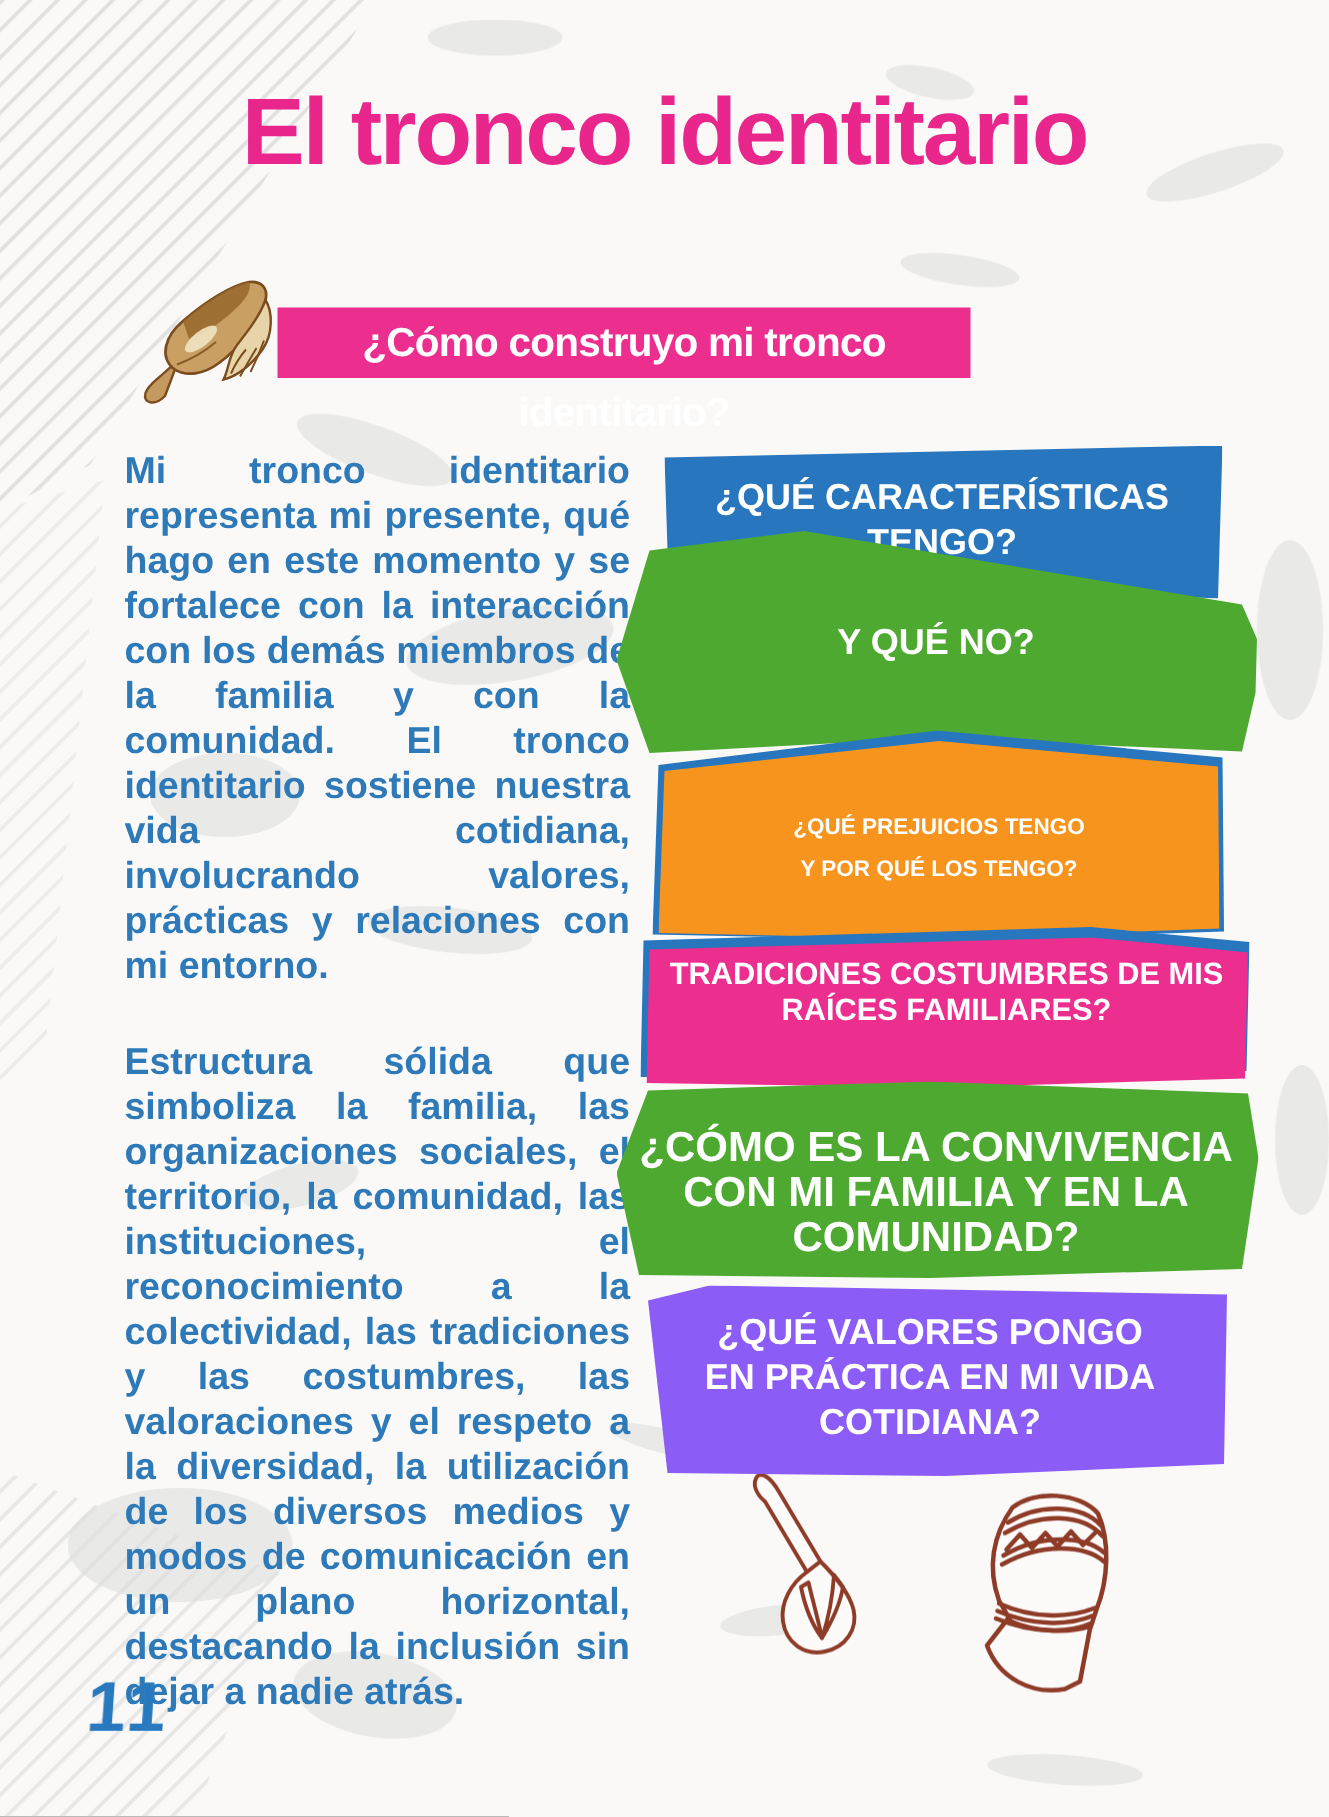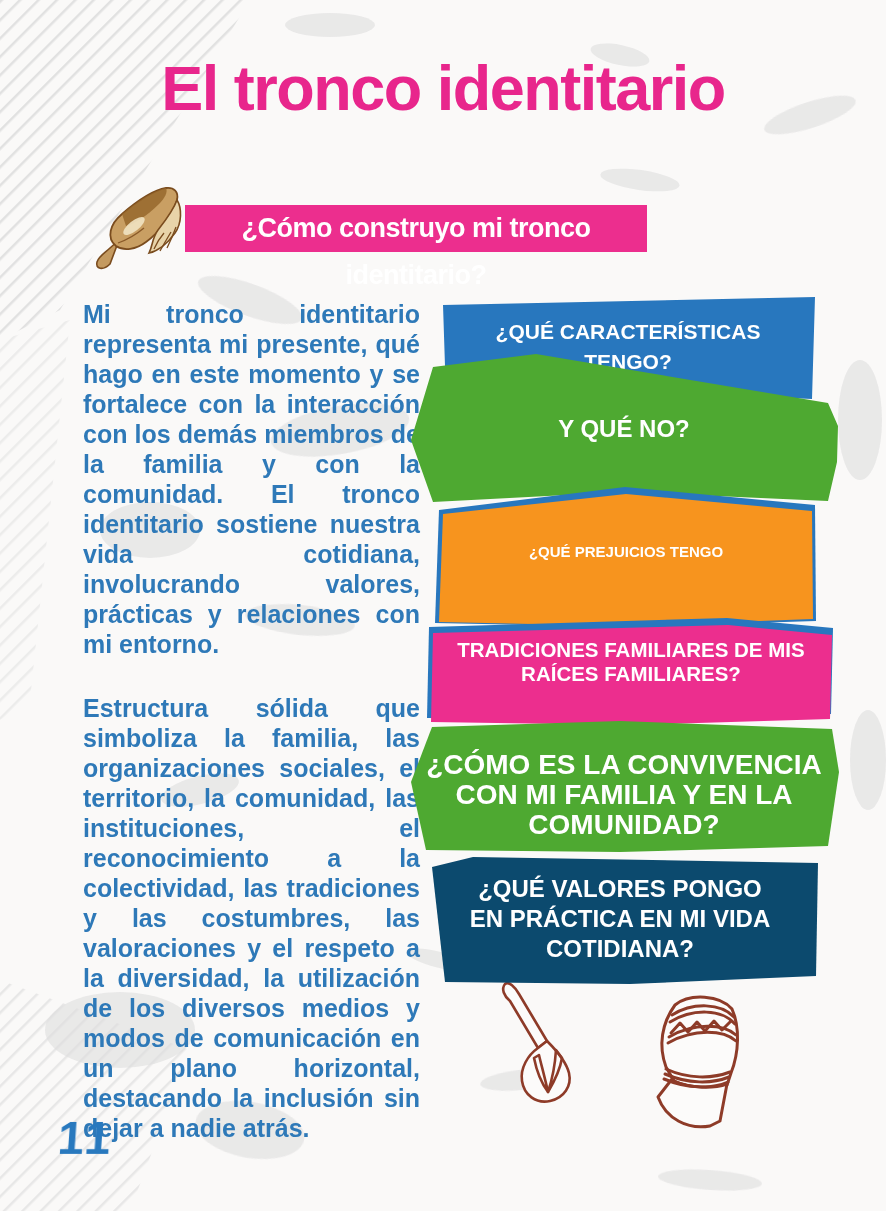--- a/index.html
+++ b/index.html
@@ -31,21 +31,21 @@
   }
   .p1 { top:287px; }
   .p2 { top:681px; }
 
   .card, .edge { position:absolute; }
   .card { color:#fff; font-weight:bold; text-align:center; box-sizing:border-box; }
   .cl { white-space:nowrap; }
 
   .c1 { left:441px; top:297px; width:374px; height:106px; z-index:4;
         clip-path:polygon(2px 8px, 374px 0px, 371px 102px, 190px 94px, 5px 100px);
-        padding-top:20px; font-size:21px; line-height:30px; }
+        padding-top:20px; font-size:24px; line-height:30px; }
   .c2 { left:408px; top:350px; width:432px; height:162px; z-index:5;
         clip-path:polygon(25px 17px, 128px 4px, 420px 53px, 430px 76px, 429px 112px, 420px 151px, 216px 142px, 25px 152px, 3px 90px);
         padding-top:64px; font-size:24px; line-height:30px; }
   .e3 { left:433px; top:435px; width:386px; height:200px; z-index:6;
         clip-path:polygon(6px 75px, 192px 52px, 382px 70px, 383px 186px, 192px 192px, 2px 188px); }
   .c3 { left:436px; top:440px; width:380px; height:192px; z-index:7;
         clip-path:polygon(7px 74px, 190px 54px, 376px 71px, 377px 179px, 191px 186px, 3px 182px);
         padding-top:98px; font-size:15px; line-height:28px; }
   .e4 { left:425px; top:618px; width:410px; height:106px; z-index:8;
         clip-path:polygon(4px 9px, 302px 0px, 408px 10px, 406px 96px, 200px 102px, 2px 100px); }
@@ -127,35 +127,36 @@
     <div class="cl">TENGO?</div>
   </div>
 
   <div class="card c2" style="background: rgb(78, 169, 49);">
     <div class="cl">Y QUÉ NO?</div>
   </div>
 
   <div class="edge e3" style="background: rgb(40, 119, 190);"></div>
   <div class="card c3" style="background: rgb(247, 148, 30);">
     <div class="cl">¿QUÉ PREJUICIOS TENGO</div>
+    <div class="cl">Y POR QUÉ LOS TENGO?</div>
   </div>
 
   <div class="edge e4" style="background: rgb(40, 119, 190);"></div>
   <div class="card c4" style="background: rgb(236, 46, 142);">
-    <div class="cl">TRADICIONES FAMILIARES DE MIS</div>
+    <div class="cl">TRADICIONES COSTUMBRES DE MIS</div>
     <div class="cl">RAÍCES FAMILIARES?</div>
   </div>
 
   <div class="card c5" style="background: rgb(78, 169, 49);">
     <div class="cl">¿CÓMO ES LA CONVIVENCIA</div>
     <div class="cl">CON MI FAMILIA Y EN LA</div>
     <div class="cl">COMUNIDAD?</div>
   </div>
 
-  <div class="card c6" style="background: #0c4a6e;">
+  <div class="card c6" style="background: #8b5cf6;">
     <div class="cl">¿QUÉ VALORES PONGO</div>
     <div class="cl">EN PRÁCTICA EN MI VIDA</div>
     <div class="cl">COTIDIANA?</div>
   </div>
 
   <div class="molinillo" style="color: rgb(142, 59, 40);">
     <svg width="105" height="135" viewBox="0 0 105 135">
       <g stroke="currentColor" stroke-width="2.6" stroke-linejoin="round" stroke-linecap="round">
         <path d="M13,6 C9,11 12,18 18,23 L46,70 L55,63 L27,16 C23,9 17,3 13,6 Z" fill="#FCFBFA"></path>
         <path d="M46,70 C36,77 28,90 30,103 C32,117 44,126 58,123 C72,120 80,108 77,95 C74,83 64,72 55,63 Z" fill="#FCFBFA"></path>

